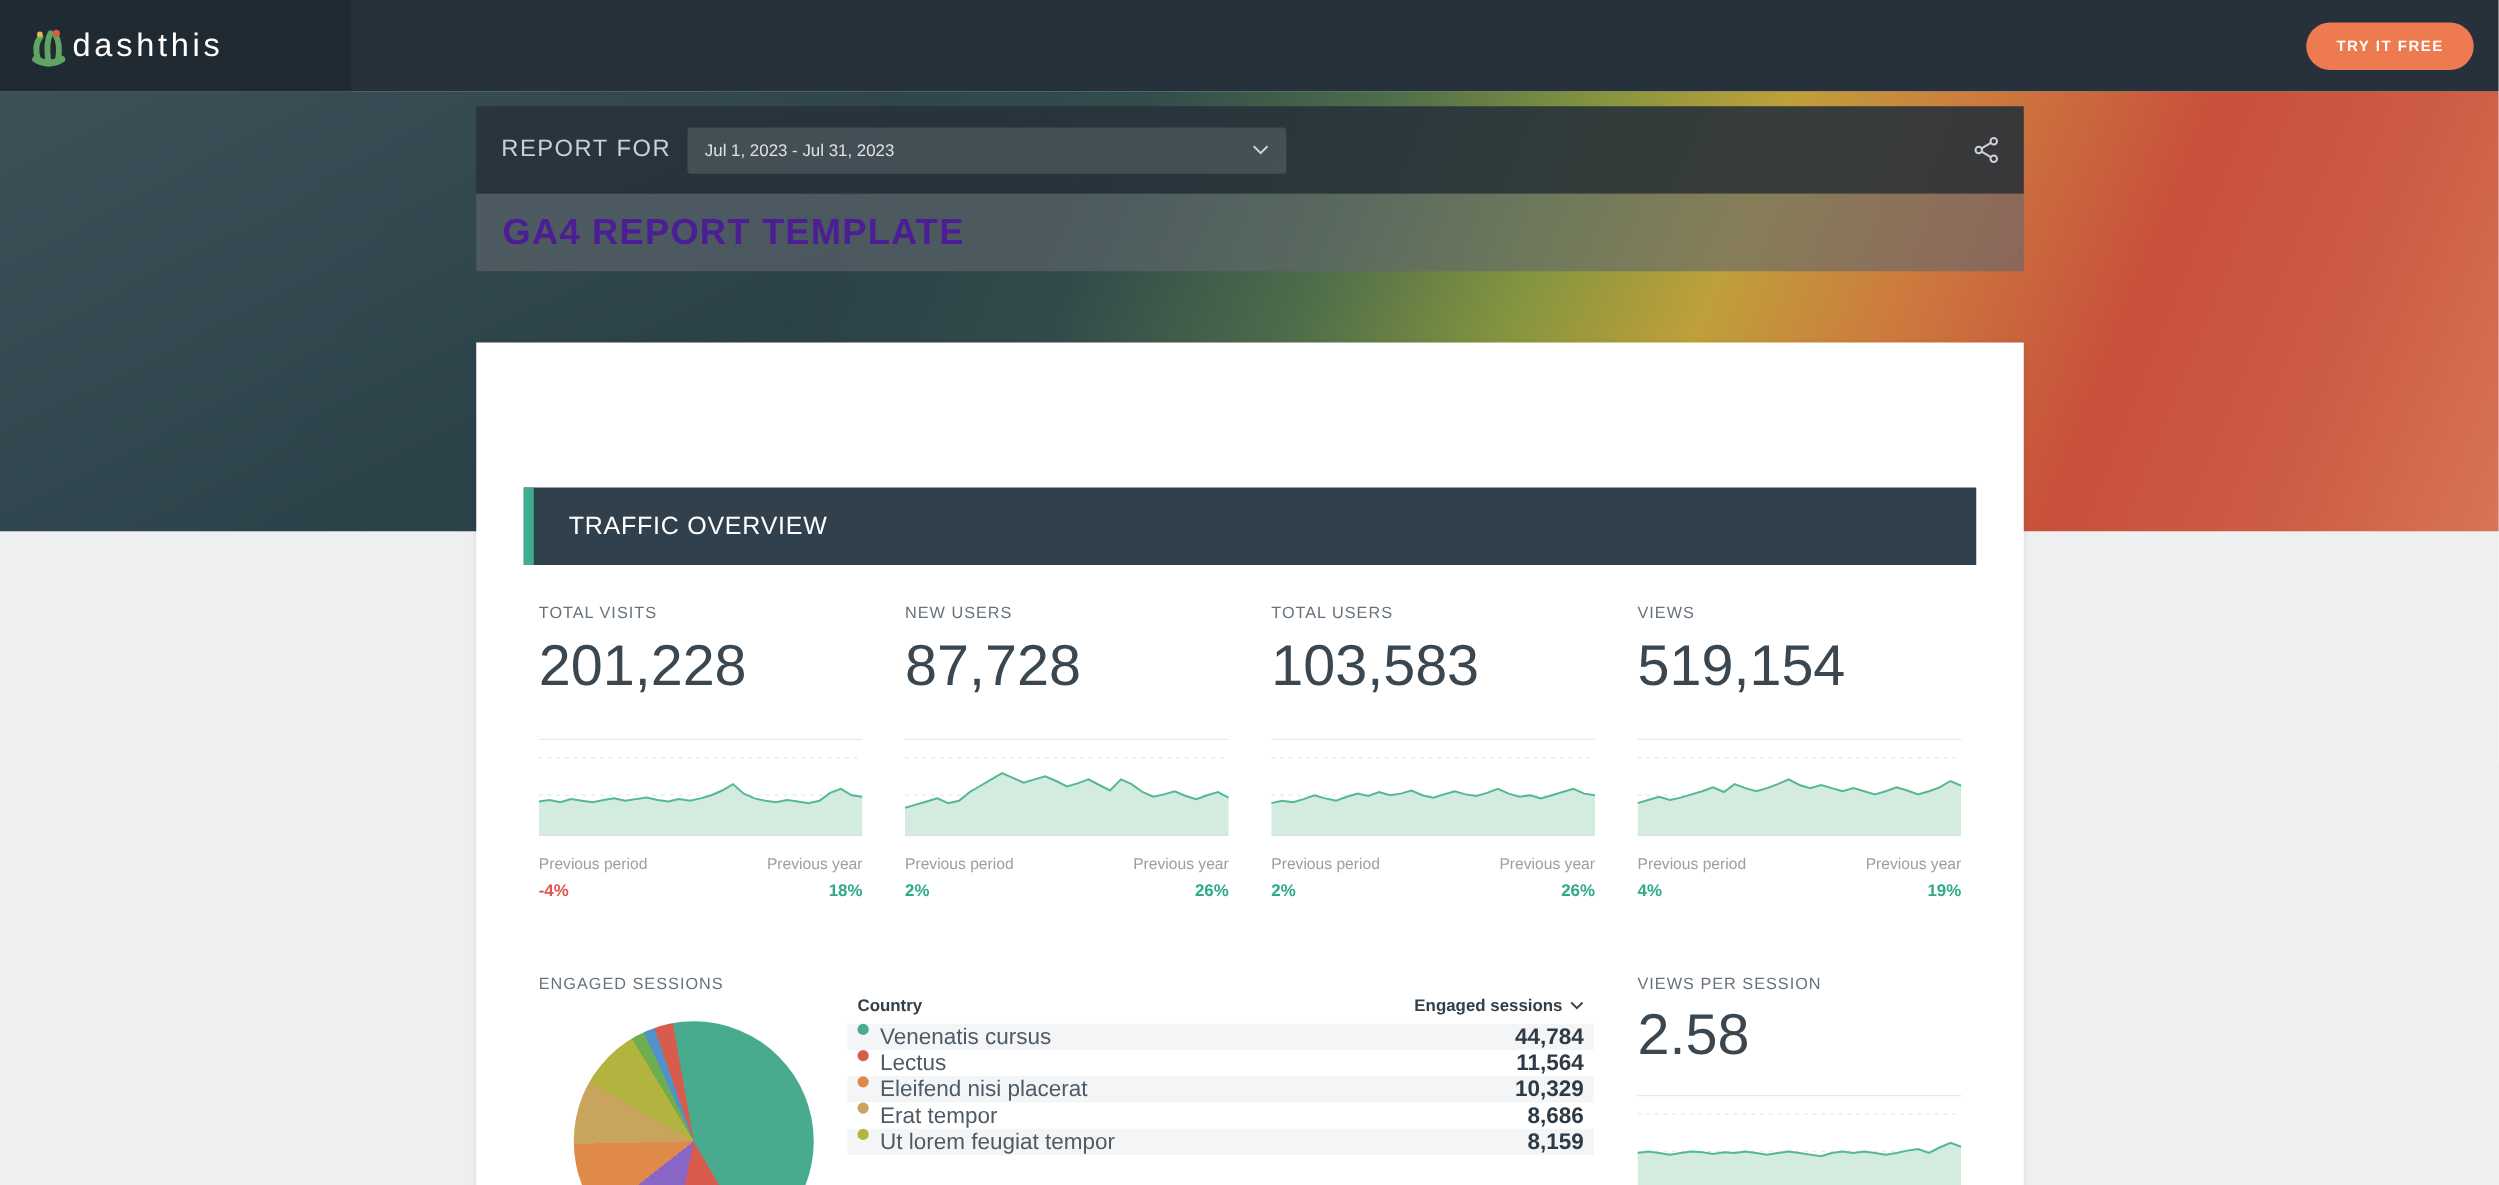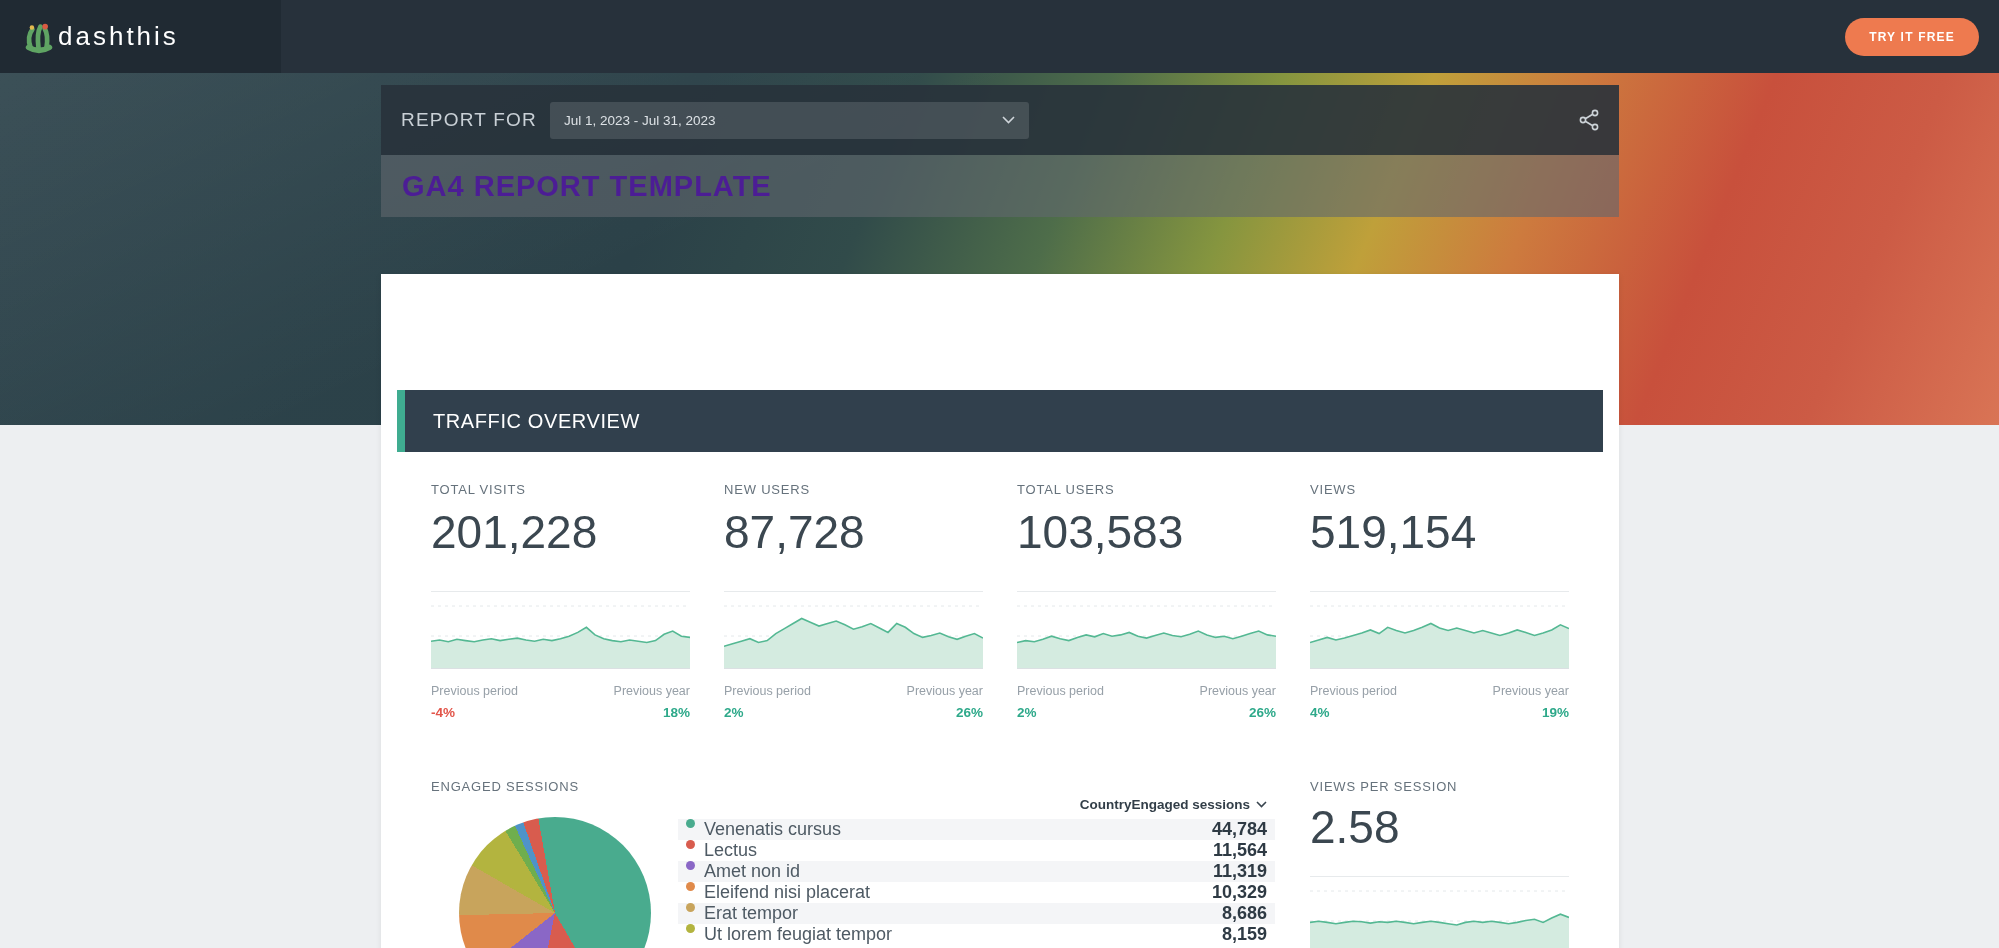--- a/index.html
+++ b/index.html
@@ -27,37 +27,37 @@
   .date-select .chev{margin-left:auto;display:flex}
   .share-btn{margin-left:auto;display:flex;cursor:pointer}
   .band2{position:absolute;top:82px;left:381px;width:1238px;height:62px;z-index:3;
     background:rgba(96,104,110,.6);display:flex;align-items:center;padding:0 21px}
   .band2 h1{font-size:29px;letter-spacing:1px;color:#4c1d95;font-weight:700}
 
   
   .card{position:relative;z-index:4;width:1238px;margin:-151px 0 0 381px;background:#fff;
         box-shadow:0 1px 6px rgba(0,0,0,.08);padding:116px 0 320px}
 
-  .section-bar{margin:0 16px;height:62px;background:#31404d;display:flex;align-items:center}
+  .section-bar{margin:0 38px;height:62px;background:#31404d;display:flex;align-items:center}
   .stripe{width:8px;height:100%;background:#3fac90;margin-right:28px}
   .section-title{color:#fff;font-size:20px;letter-spacing:.6px;font-weight:500}
 
   .kpi-row{display:flex;justify-content:space-between;margin:30px 50px 0}
   .kpi{width:259px}
   .w-label{font-size:13px;letter-spacing:.8px;color:#66727c}
   .big-value{font-size:46px;color:#3b4750;margin-top:12px;font-weight:400;line-height:1}
   .spark{margin-top:36px;height:78px;border-top:1px solid #e7eaec}
   .foot-labels{display:flex;justify-content:space-between;font-size:12.5px;color:#97a0a8;margin-top:15px}
   .foot-values{display:flex;justify-content:space-between;font-size:13.5px;font-weight:700;margin-top:7px}
 
   .row2{display:flex;justify-content:space-between;margin:59px 50px 0}
   .es-widget{width:846px;position:relative}
   .pie{width:192px;height:192px;border-radius:50%;margin:23px 0 0 28px}
   .es-table{position:absolute;top:18px;left:247px;right:2px}
-  .es-head{display:flex;justify-content:flex-end;align-items:center;font-weight:700;font-size:13.5px;
+  .es-head{display:flex;justify-content:space-between;align-items:center;font-weight:700;font-size:13.5px;
            color:#323e48;padding:0 8px 7px}
   .es-head .sort{display:flex;align-items:center;gap:6px;cursor:pointer}
   .es-row{display:flex;align-items:flex-start;font-size:18px;height:21px;padding:0 8px}
   .es-body .es-row:nth-child(odd){background:#f4f5f7}
   .dot{width:9px;height:9px;border-radius:50%;margin-right:9px;flex:none}
   .country{color:#4e5a64}
   .val{margin-left:auto;font-weight:700;color:#2e3a44}
 
   .vps-widget{width:259px}
   .vps-widget .big-value{margin-top:10px}
@@ -223,25 +223,20 @@
             <span class="dot" style="background-color: rgb(73, 171, 142);"></span>
             <span class="country">Venenatis cursus</span>
             <span class="val">44,784</span>
           </div>
           <div class="es-row">
             <span class="dot" style="background-color: rgb(216, 92, 78);"></span>
             <span class="country">Lectus</span>
             <span class="val">11,564</span>
           </div>
           <div class="es-row">
-            <span class="dot" style="background-color: rgb(138, 103, 198);"></span>
-            <span class="country">Amet non id</span>
-            <span class="val">11,319</span>
-          </div>
-          <div class="es-row">
             <span class="dot" style="background-color: rgb(224, 138, 74);"></span>
             <span class="country">Eleifend nisi placerat</span>
             <span class="val">10,329</span>
           </div>
           <div class="es-row">
             <span class="dot" style="background-color: rgb(200, 164, 92);"></span>
             <span class="country">Erat tempor</span>
             <span class="val">8,686</span>
           </div>
           <div class="es-row">

